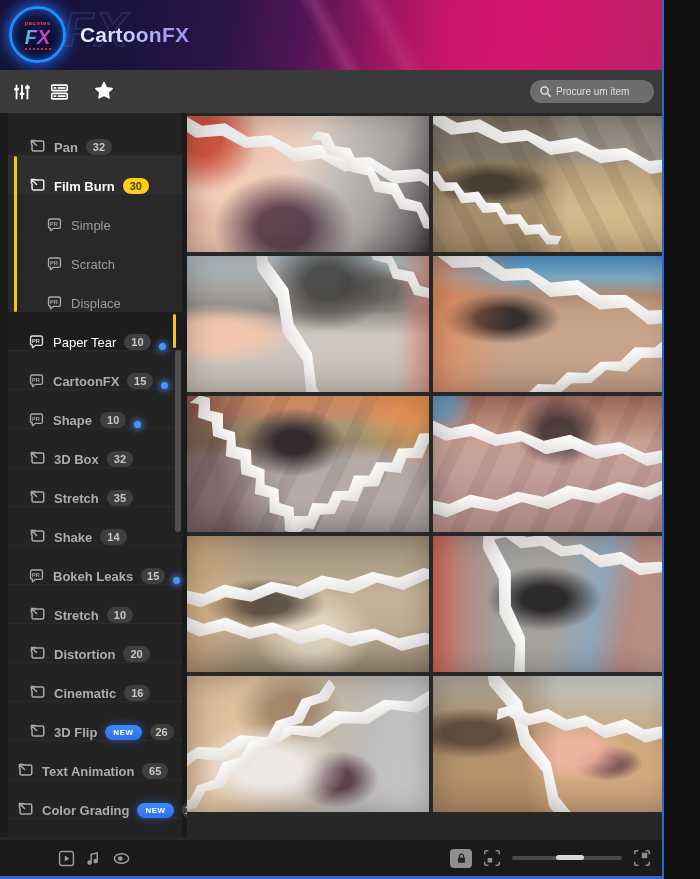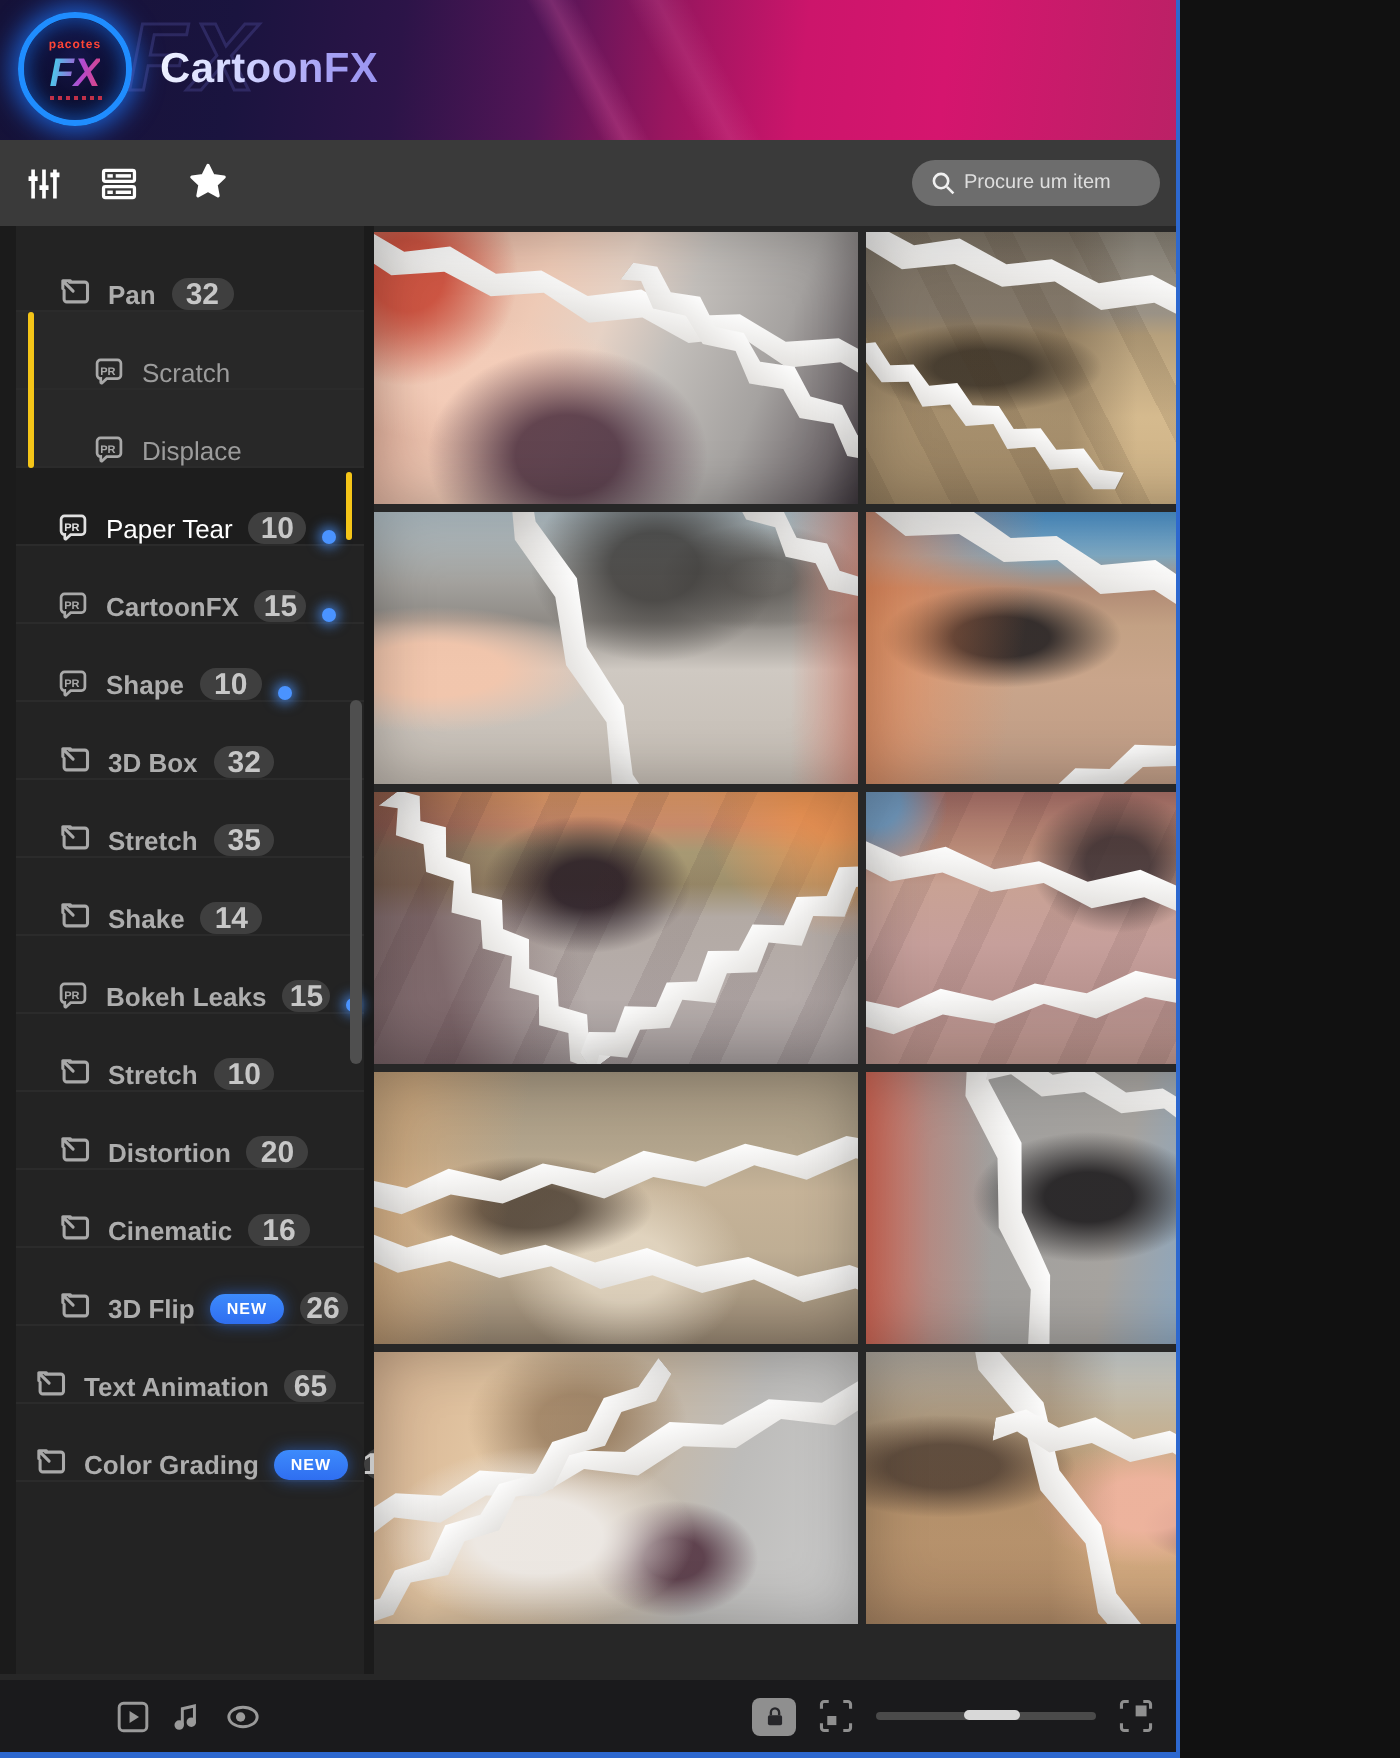--- a/index.html
+++ b/index.html
@@ -1,19 +1,19 @@
 <!DOCTYPE html>
 <html><head>
 <meta charset="utf-8">
 <style>
   * { margin:0; padding:0; box-sizing:border-box; }
   html,body { background:#111; }
   body { font-family:"Liberation Sans", sans-serif; }
   .window{
-    position:relative; width:590px; height:879px; overflow:hidden;
+    position:relative; width:664px; height:879px; overflow:hidden;
     background:#272727; border-right:2px solid #2d68cf; border-bottom:3px solid #2d68cf;
   }
   
   .header{
     position:absolute; top:0; left:0; right:0; height:70px;
     background:linear-gradient(97deg,#151238 0%,#1a143f 20%,#2c1448 34%,#531557 46%,#99165f 57%,#cc156b 68%,#d5156e 80%,#bb2166 100%);
     overflow:hidden;
   }
   .header::before{
     content:""; position:absolute; inset:0;
@@ -70,21 +70,21 @@
   .row.active-parent .lbl{ color:#fff; font-weight:700; }
   .row.active-parent .ricon{ color:#e8e8e8; }
   .row.selected{ background:#1d1d1d; }
   .row.selected .lbl{ color:#fff; font-weight:400; }
   .row.selected .ricon{ color:#e0e0e0; }
   .group{ position:relative; }
   .group-line{ position:absolute; left:6px; top:0; bottom:0; width:3px; background:#f5c518; border-radius:2px; z-index:2; }
   .right-marker{ position:absolute; right:6px; top:2px; bottom:2px; width:3px; background:#f5c518; border-radius:2px; }
   .badge{
     min-width:24px; height:16px; border-radius:9px; background:#3f3f3f; color:#c7c7c7;
-    font-size:15px; font-weight:700; display:flex; align-items:center; justify-content:center; padding:0 7px;
+    font-size:11px; font-weight:700; display:flex; align-items:center; justify-content:center; padding:0 7px;
   }
   .badge.yellow{ background:#fdd017; color:#4d4200; }
   .newpill{
     height:15px; border-radius:8px; padding:0 8px; display:flex; align-items:center;
     background:linear-gradient(#3d8bfc,#2f6ef0); color:#fff; font-size:8px; font-weight:700; letter-spacing:.5px;
     box-shadow:0 0 8px rgba(47,120,250,.55);
   }
   .dot{ width:7px; height:7px; border-radius:50%; background:#4a93ff; box-shadow:0 0 6px 2px rgba(74,147,255,.65); flex:0 0 auto; }
   .scrollbar{ position:absolute; right:1px; top:237px; width:6px; height:182px; background:#4f4f4f; border-radius:3px; }
   
@@ -199,20 +199,39 @@
               <path d="M7.5 4.5H16A1.5 1.5 0 0 1 17.5 6v8a1.5 1.5 0 0 1-1.5 1.5H6A1.5 1.5 0 0 1 4.5 14V9"></path>
               <path d="M9.5 9.5L3.8 3.8M3.8 8V3.8H8"></path>
             </svg>
           </span>
         <span class="lbl">Pan</span>
         <span class="badge">32</span>
       </div>
 
       <div class="group">
         <div class="group-line"></div>
+        <div class="row lvl1 active-parent">
+          <span class="ricon">
+              <svg width="18" height="18" viewBox="0 0 20 20" fill="none" stroke="currentColor" stroke-width="1.7" stroke-linecap="round" stroke-linejoin="round">
+                <path d="M7.5 4.5H16A1.5 1.5 0 0 1 17.5 6v8a1.5 1.5 0 0 1-1.5 1.5H6A1.5 1.5 0 0 1 4.5 14V9"></path>
+                <path d="M9.5 9.5L3.8 3.8M3.8 8V3.8H8"></path>
+              </svg>
+            </span>
+          <span class="lbl">Film Burn</span>
+          <span class="badge yellow">30</span>
+        </div>
+        <div class="row lvl2">
+          <span class="ricon">
+              <svg width="17" height="17" viewBox="0 0 20 20">
+                <path d="M5 3.5h10a2 2 0 0 1 2 2v7a2 2 0 0 1-2 2H8.6L5.9 17a.45.45 0 0 1-.75-.34V14.4A2 2 0 0 1 3 12.5v-7a2 2 0 0 1 2-2z" fill="none" stroke="currentColor" stroke-width="1.6"></path>
+                <text x="4.8" y="12.2" font-size="6.5" font-weight="bold" fill="currentColor" font-family="Liberation Sans, sans-serif">PR</text>
+              </svg>
+            </span>
+          <span class="lbl">Simple</span>
+        </div>
         <div class="row lvl2">
           <span class="ricon">
               <svg width="17" height="17" viewBox="0 0 20 20">
                 <path d="M5 3.5h10a2 2 0 0 1 2 2v7a2 2 0 0 1-2 2H8.6L5.9 17a.45.45 0 0 1-.75-.34V14.4A2 2 0 0 1 3 12.5v-7a2 2 0 0 1 2-2z" fill="none" stroke="currentColor" stroke-width="1.6"></path>
                 <text x="4.8" y="12.2" font-size="6.5" font-weight="bold" fill="currentColor" font-family="Liberation Sans, sans-serif">PR</text>
               </svg>
             </span>
           <span class="lbl">Scratch</span>
         </div>
         <div class="row lvl2">

